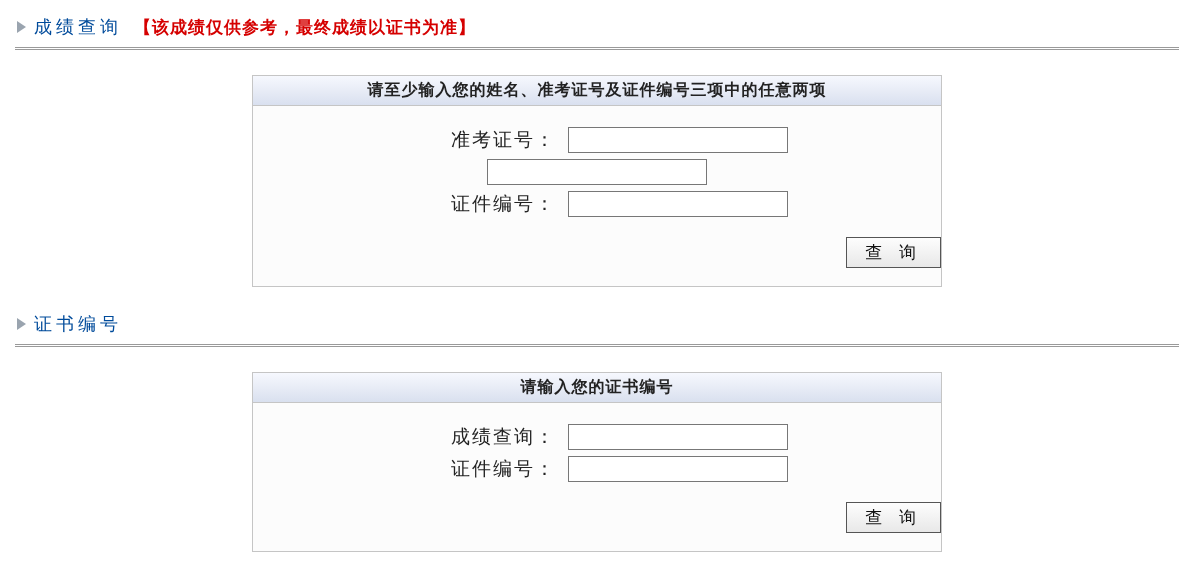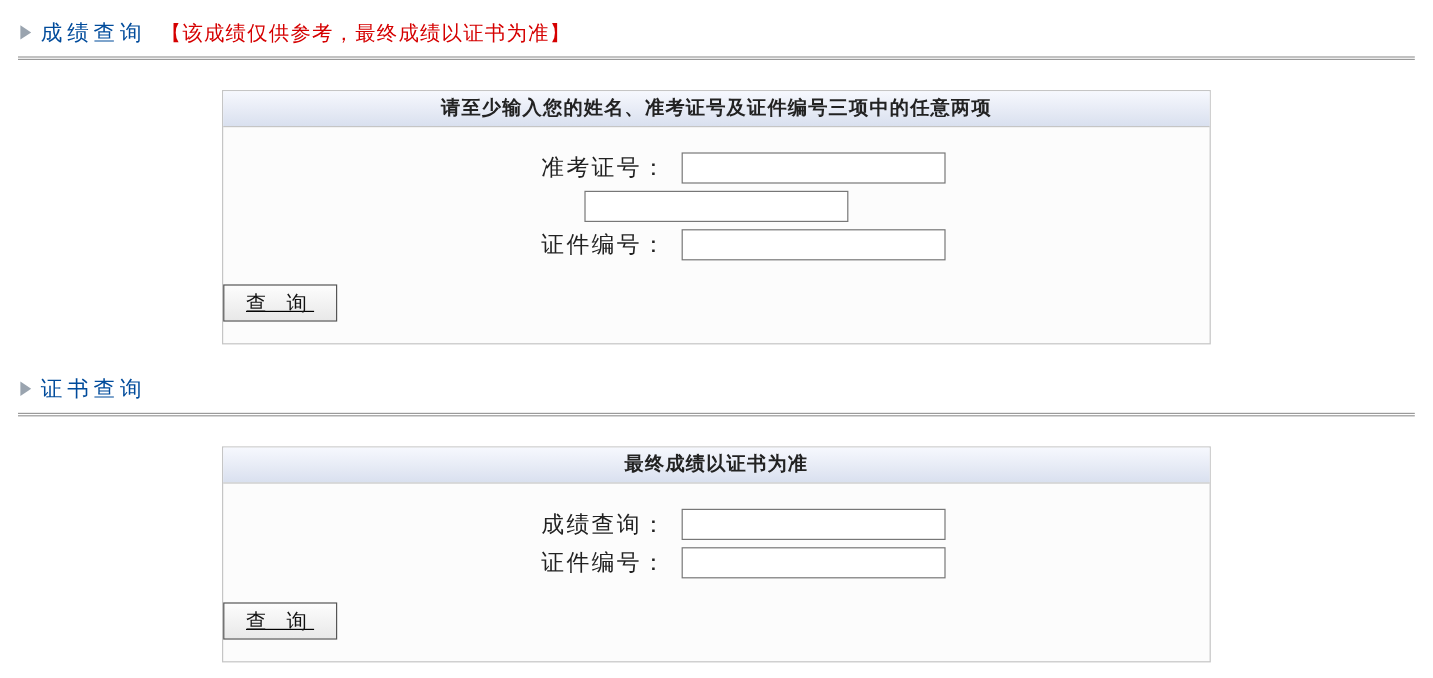--- a/index.html
+++ b/index.html
@@ -26,34 +26,34 @@
     }
     .section-title {
       font-size: 18px;
       color: #004b9b;
       font-weight: 500;
       letter-spacing: 4px;
     }
     .section-warning {
       font-size: 17px;
       color: #d50000;
-      font-weight: 400;
+      font-weight: 700;
       margin-left: 6px;
       letter-spacing: 1px;
       text-align: center;
     }
     .double-hr {
       border: none;
       border-top: 1px solid #9a9a9a;
       border-bottom: 1px solid #9a9a9a;
       height: 3px;
       margin: 0 0 25px 0;
     }
     .form-panel {
-      width: 824px;
+      width: 690px;
       margin: 0 auto 25px auto;
       border: 1px solid #c5c5c5;
       background: #fcfcfc;
     }
     .panel-header {
       background: linear-gradient(to bottom, #f6f8fe 0%, #e8ecf6 50%, #d9e0ef 100%);
       border-bottom: 1px solid #c5c5c5;
       text-align: center;
       padding: 4px 0;
       font-size: 16px;
@@ -82,23 +82,22 @@
     .form-input {
       width: 220px;
       height: 26px;
       border: 1px solid #777;
       font-size: 15px;
       padding: 2px 4px;
       background: #fff;
     }
     .button-row {
       display: flex;
-      justify-content: flex-start;
+      justify-content: flex-end;
       margin-top: 20px;
-      text-decoration: underline;
     }
     .query-button {
       background: linear-gradient(to bottom, #fdfdfd 0%, #e8e8e8 100%);
       border: 1px solid #555;
       padding: 3px 18px;
       font-size: 17px;
       letter-spacing: 6px;
       color: #111;
       cursor: pointer;
       font-family: inherit;
@@ -129,26 +128,26 @@
       <input type="text" class="form-input" value="" style="">
     </div>
     <div class="button-row">
       <button class="query-button">查 询</button>
     </div>
   </div>
 </div>
 
 <div class="section-header">
   <span class="arrow-icon"></span>
-  <span class="section-title">证书查询</span>
+  <span class="section-title">证书编号</span>
 </div>
 <hr class="double-hr">
 
 <div class="form-panel">
-  <div class="panel-header">最终成绩以证书为准</div>
+  <div class="panel-header">请输入您的证书编号</div>
   <div class="panel-body">
     <div class="form-row">
       <span class="form-label">成绩查询：</span>
       <input type="text" class="form-input" value="" style="">
     </div>
     <div class="form-row">
       <span class="form-label">证件编号：</span>
       <input type="text" class="form-input" value="" style="">
     </div>
     <div class="button-row">

